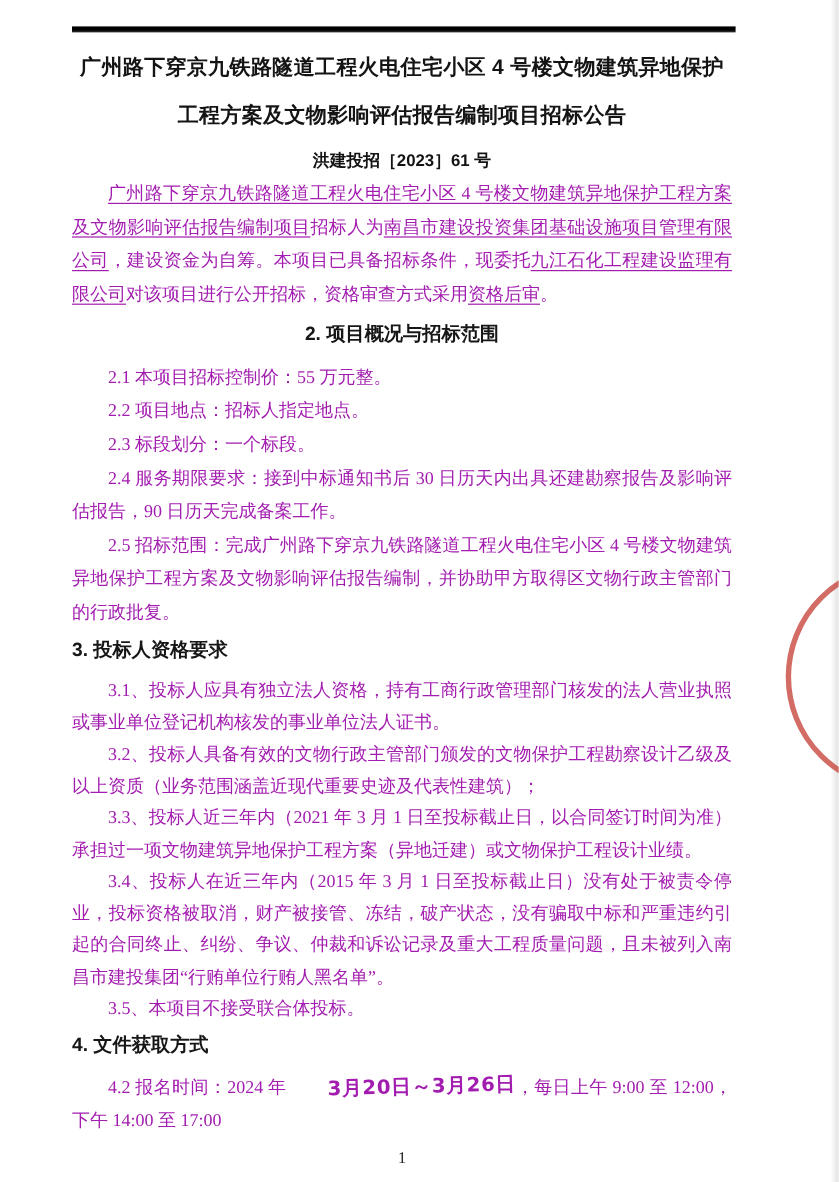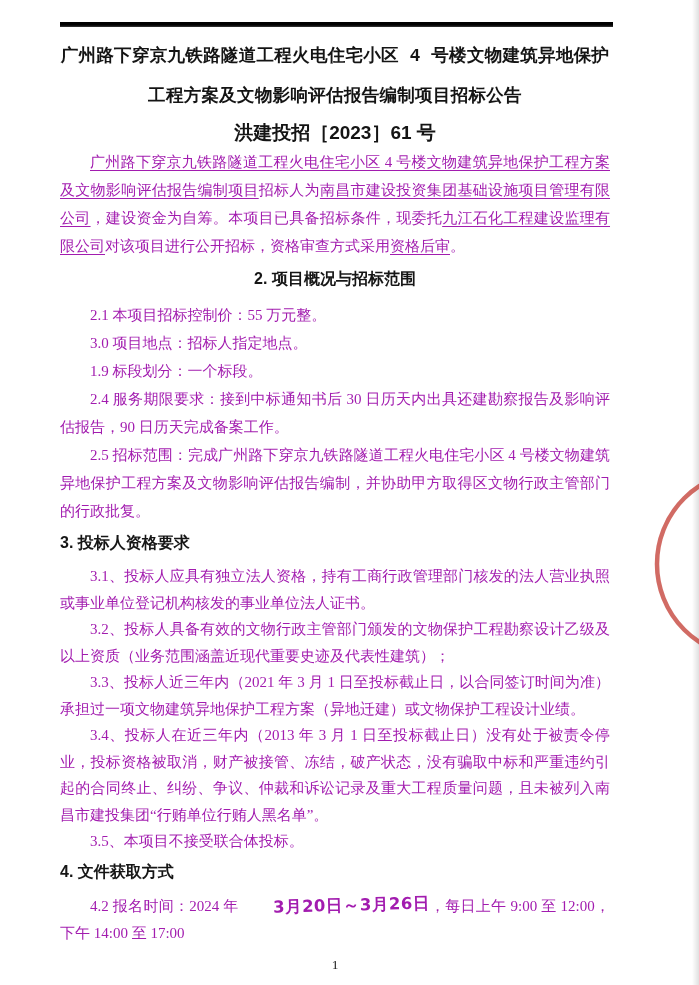--- a/index.html
+++ b/index.html
@@ -17,27 +17,27 @@
   }
   .edge-shade{
     position:absolute;top:0;right:0;width:7px;height:985px;
     background:linear-gradient(90deg,rgba(0,0,0,0),rgba(0,0,0,0.12));
   }
   .content{
     position:relative;
     padding:36px 89px 0 60px;
   }
   .doc-title{
-    font-family:Liberation Mono, monospace;
+    font-family:Liberation Sans, sans-serif;
     font-weight:bold;font-size:17.5px;line-height:40px;
     text-align:center;letter-spacing:0.3px;color:#141414;
   }
   .doc-no{
     font-family:"Liberation Sans",sans-serif;
-    font-weight:bold;font-size:19px;line-height:30px;margin-top:2px;
+    font-weight:bold;font-size:14px;line-height:30px;margin-top:2px;
     text-align:center;color:#141414;
   }
   .sec-h{
     font-family:"Liberation Sans",sans-serif;
     font-weight:bold;font-size:16px;line-height:22px;
     margin:0;color:#161616;
   }
   .sec1 .sec-h{margin:10px 0 13px;}
   .sec2 .sec-h{margin:8px 0 11px;text-align:center;}
   .sec3 .sec-h{margin:7px 0 9px;}
@@ -80,32 +80,32 @@
     <div class="doc-title">工程方案及文物影响评估报告编制项目招标公告</div>
     <div class="doc-no">洪建投招［2023］61 号</div>
 
     <section class="sec1">
       <p class="para"><span class="u">广州路下穿京九铁路隧道工程火电住宅小区 4 号楼文物建筑异地保护工程方案及文物影响评估报告编制项目</span><span>招标人为</span><span class="u">南昌市建设投资集团基础设施项目管理有限公司</span><span>，建设资金为自筹。本项目已具备招标条件，现委托</span><span class="u">九江石化工程建设监理有限公司</span><span>对该项目进行公开招标，资格审查方式采用</span><span class="u">资格后审</span><span>。</span></p>
     </section>
 
     <section class="sec2">
       <h2 class="sec-h">2. 项目概况与招标范围</h2>
       <p class="para"><span>2.1 本项目招标控制价：55 万元整。</span></p>
-      <p class="para"><span>3.0 项目地点：招标人指定地点。</span></p>
-      <p class="para"><span>1.9 标段划分：一个标段。</span></p>
+      <p class="para"><span>2.2 项目地点：招标人指定地点。</span></p>
+      <p class="para"><span>2.3 标段划分：一个标段。</span></p>
       <p class="para"><span>2.4 服务期限要求：接到中标通知书后 30 日历天内出具还建勘察报告及影响评估报告，90 日历天完成备案工作。</span></p>
       <p class="para"><span>2.5 招标范围：完成广州路下穿京九铁路隧道工程火电住宅小区 4 号楼文物建筑异地保护工程方案及文物影响评估报告编制，并协助甲方取得区文物行政主管部门的行政批复。</span></p>
     </section>
 
     <section class="sec3">
       <h2 class="sec-h">3. 投标人资格要求</h2>
       <p class="para"><span>3.1、投标人应具有独立法人资格，持有工商行政管理部门核发的法人营业执照或事业单位登记机构核发的事业单位法人证书。</span></p>
       <p class="para"><span>3.2、投标人具备有效的文物行政主管部门颁发的文物保护工程勘察设计乙级及以上资质（业务范围涵盖近现代重要史迹及代表性建筑）；</span></p>
       <p class="para"><span>3.3、投标人近三年内（2021 年 3 月 1 日至投标截止日，以合同签订时间为准）承担过一项文物建筑异地保护工程方案（异地迁建）或文物保护工程设计业绩。</span></p>
-      <p class="para"><span>3.4、投标人在近三年内（2013 年 3 月 1 日至投标截止日）没有处于被责令停业，投标资格被取消，财产被接管、冻结，破产状态，没有骗取中标和严重违约引起的合同终止、纠纷、争议、仲裁和诉讼记录及重大工程质量问题，且未被列入南昌市建投集团“行贿单位行贿人黑名单”。</span></p>
+      <p class="para"><span>3.4、投标人在近三年内（2015 年 3 月 1 日至投标截止日）没有处于被责令停业，投标资格被取消，财产被接管、冻结，破产状态，没有骗取中标和严重违约引起的合同终止、纠纷、争议、仲裁和诉讼记录及重大工程质量问题，且未被列入南昌市建投集团“行贿单位行贿人黑名单”。</span></p>
       <p class="para"><span>3.5、本项目不接受联合体投标。</span></p>
     </section>
 
     <section class="sec4">
       <h2 class="sec-h">4. 文件获取方式</h2>
       <p class="para"><span>4.2 报名时间：2024 年 </span><span class="hand">3月20日～3月26日</span><span>，每日上午 9:00 至 12:00，下午 14:00 至 17:00</span></p>
     </section>
 
   </div>
 

